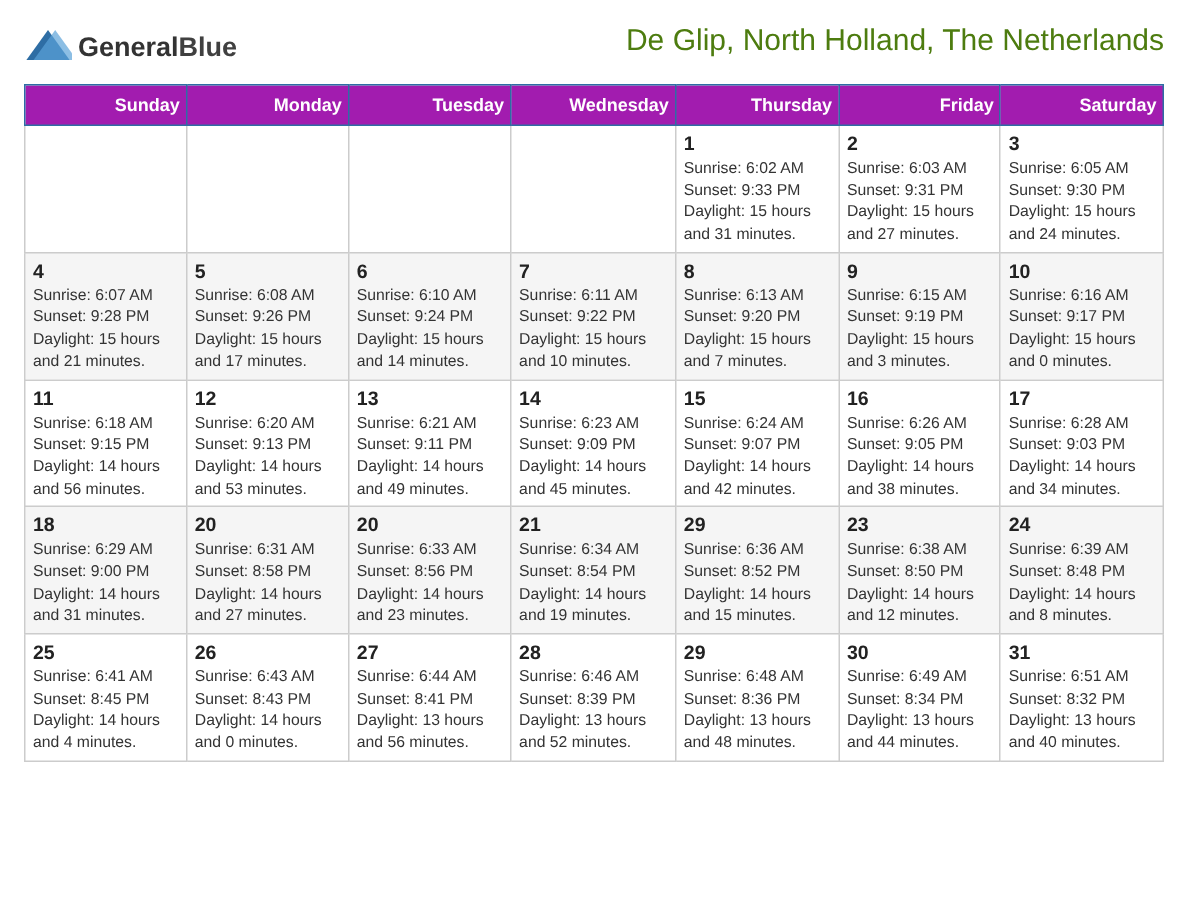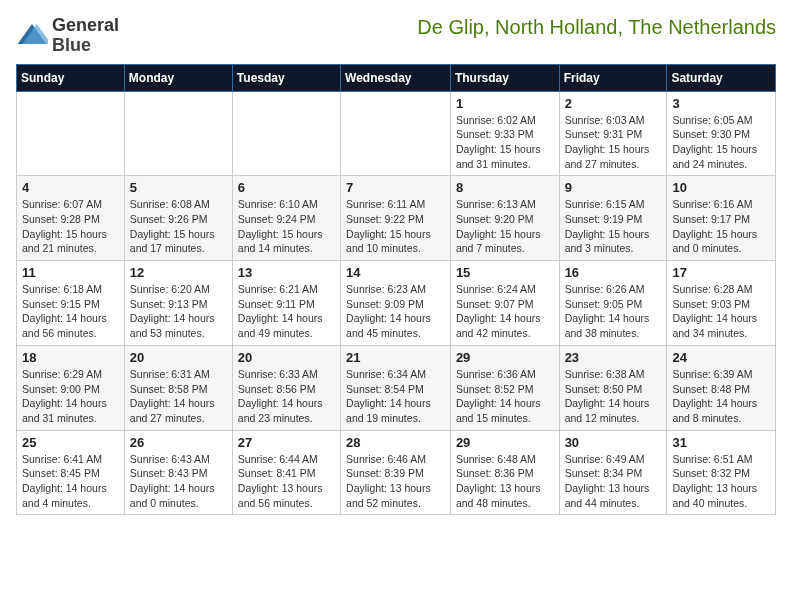--- a/index.html
+++ b/index.html
@@ -16,21 +16,21 @@
       align-items: flex-start;
       margin-bottom: 8px;
     }
     .logo {
       display: flex;
       align-items: center;
       gap: 4px;
     }
     .logo-text {
       display: flex;
-      flex-direction: column;
+      flex-direction: row;
       line-height: 1.1;
     }
     .logo-general {
       font-size: 18px;
       font-weight: bold;
       color: #333;
     }
     .logo-blue {
       font-size: 18px;
       font-weight: bold;
@@ -51,24 +51,24 @@
     .location {
       font-size: 20px;
       color: #4d7c0f;
     }
     .calendar {
       width: 100%;
       border-collapse: collapse;
       font-size: 11px;
     }
     .calendar thead th {
-      background: #0f172a;
+      background: #a21caf;
       color: #fff;
       padding: 6px 4px;
-      text-align: left;
+      text-align: right;
       font-size: 12px;
       border: 1px solid #2e6da4;
     }
     .calendar tbody td {
       border: 1px solid #ccc;
       vertical-align: top;
       padding: 4px 5px;
       width: 113px;
       min-height: 80px;
       background: #fff;

